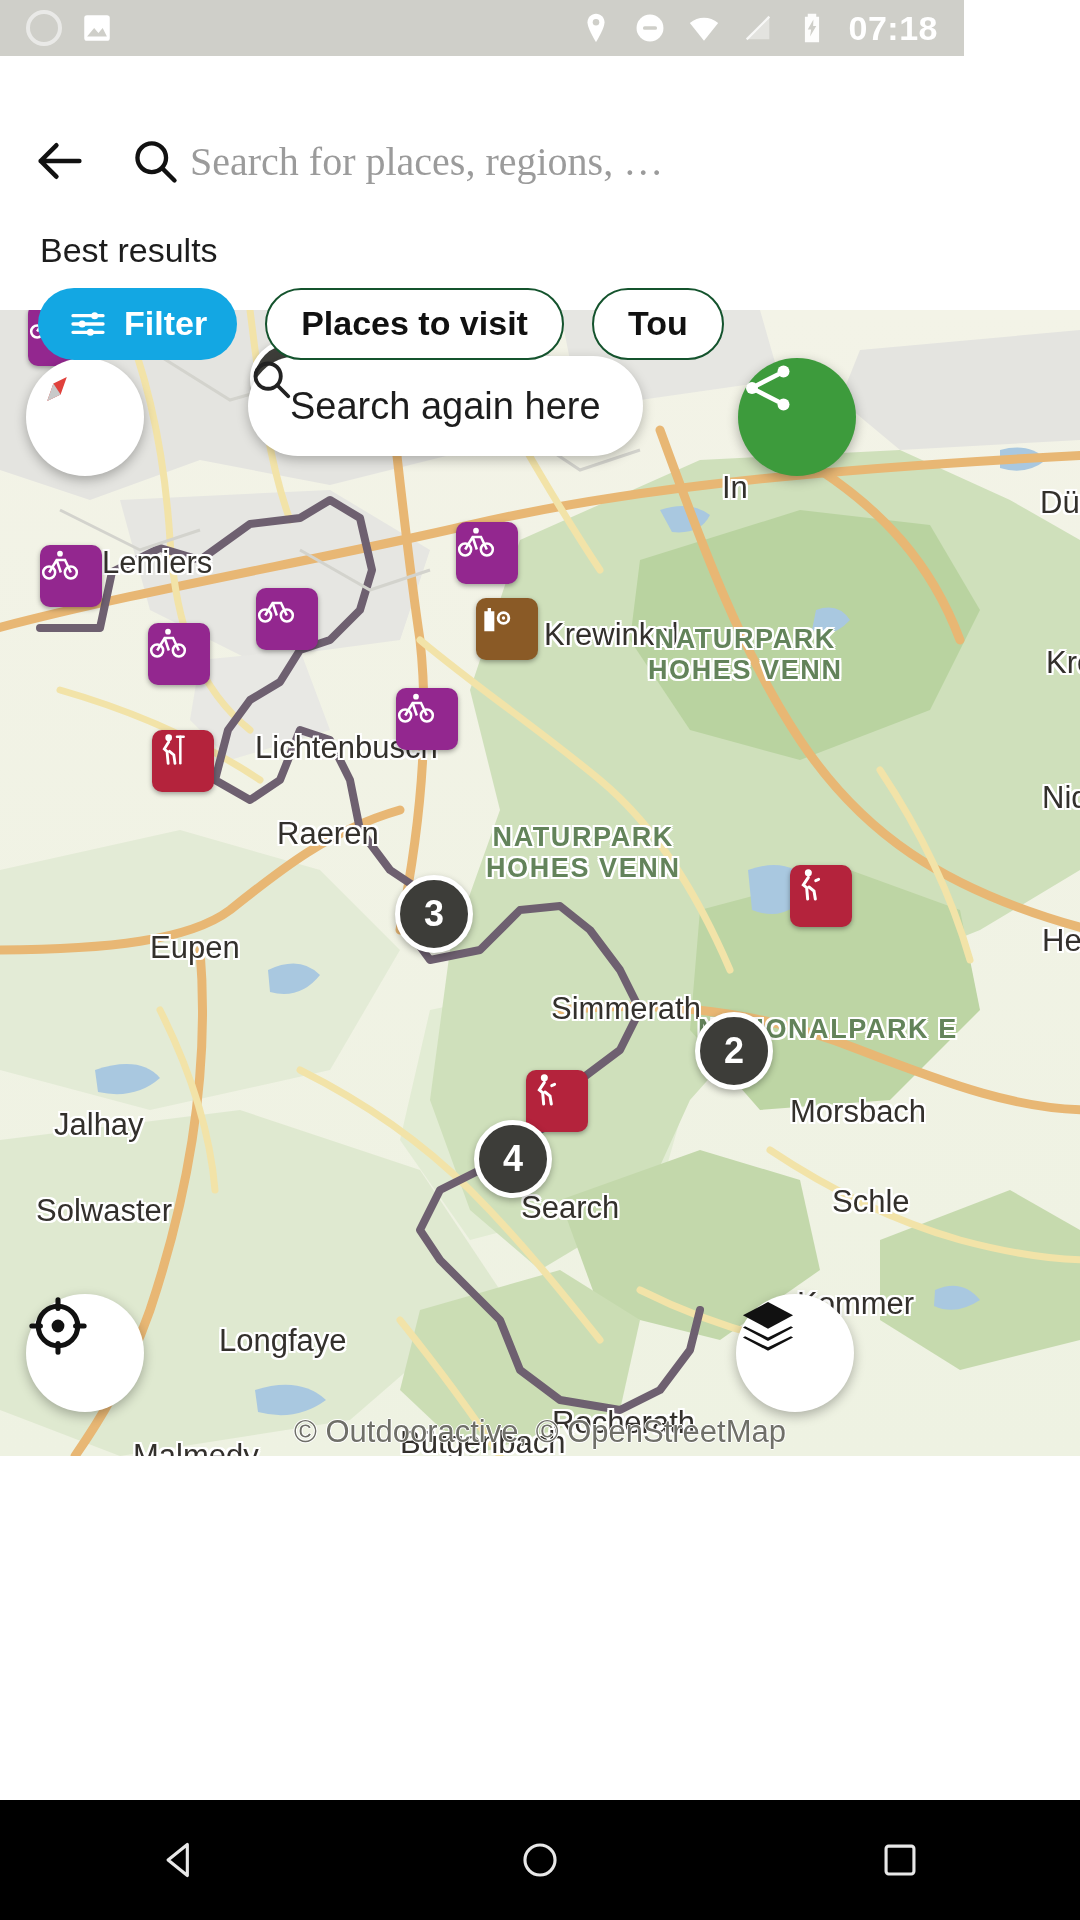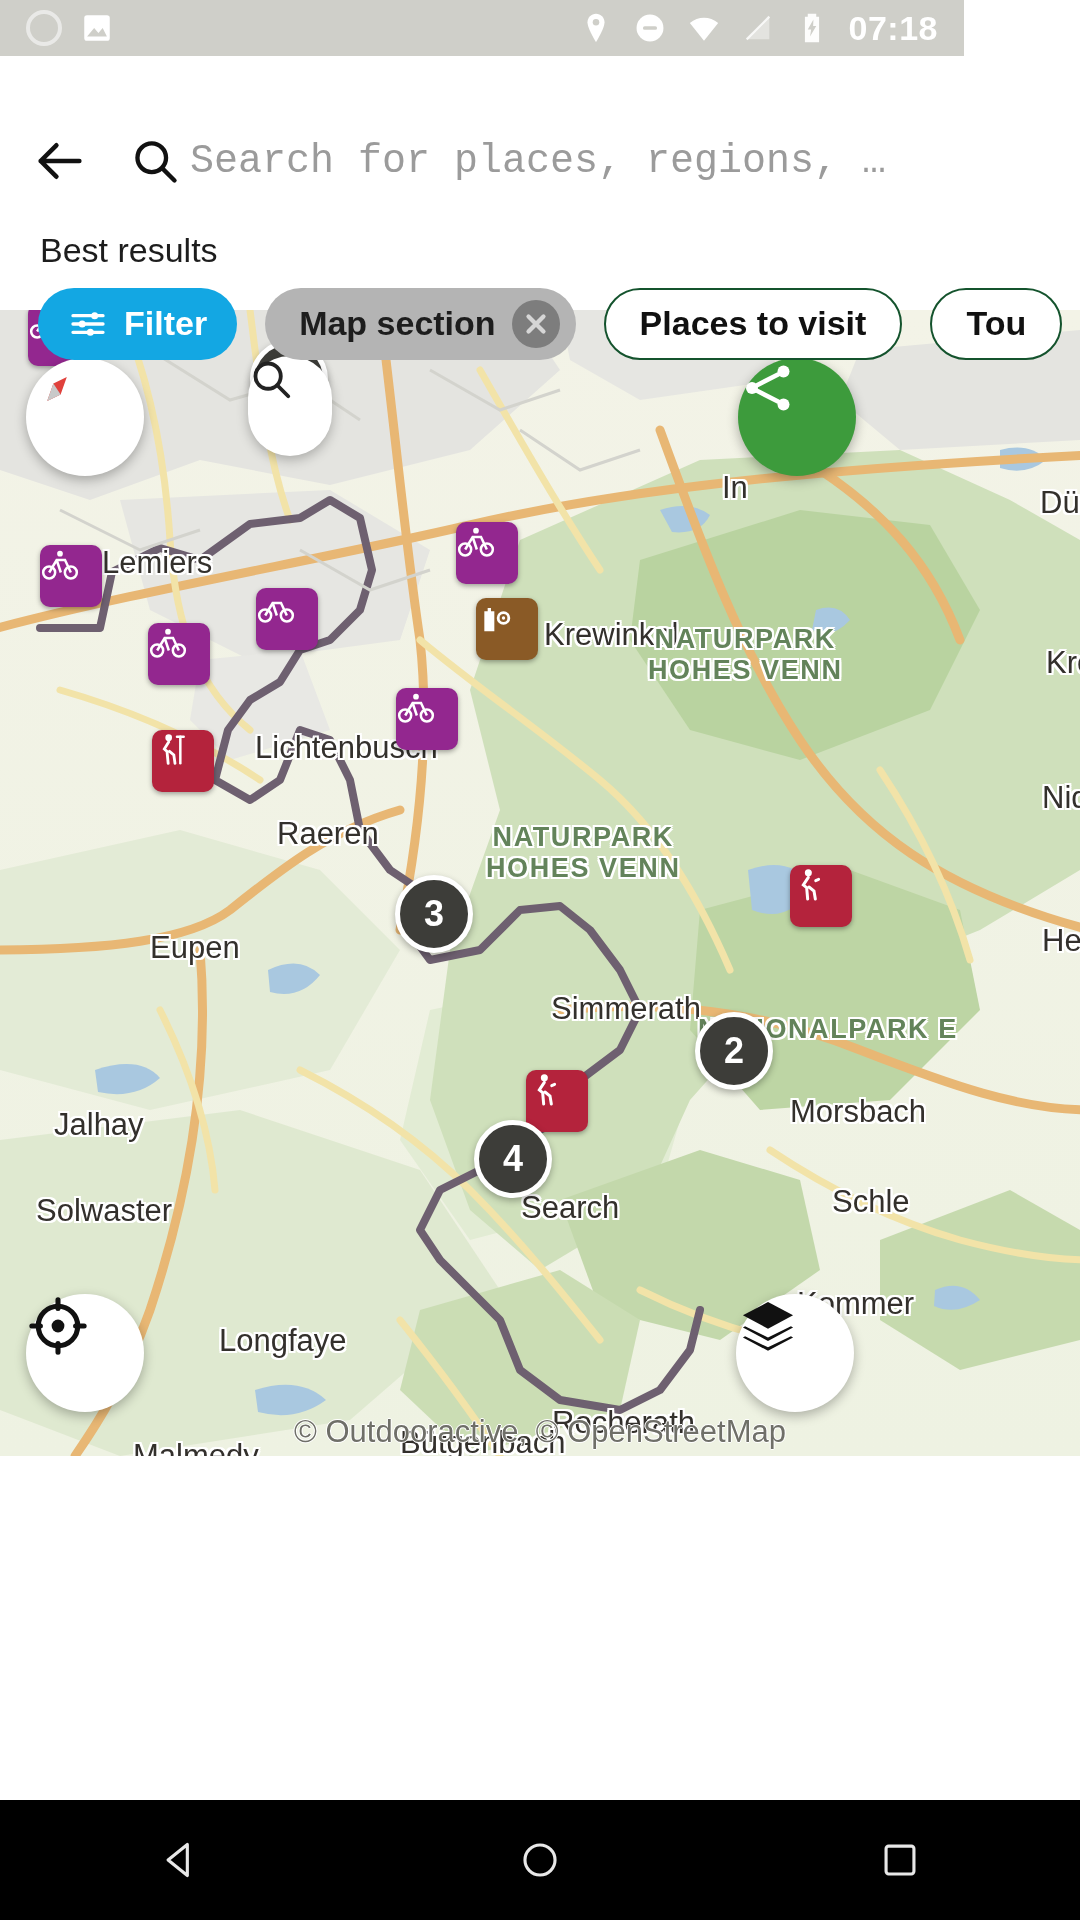--- a/index.html
+++ b/index.html
@@ -28,21 +28,21 @@
   
   .header{
     position:absolute; top:56px; left:0; width:1080px; height:254px;
     background:#fff; z-index:55;
   }
   .searchrow{ position:absolute; top:50px; left:0; width:1080px; height:110px; display:flex; align-items:center; }
   .back-btn{ width:120px; height:110px; display:flex; align-items:center; justify-content:center; }
   .search-glass{ width:70px; height:110px; display:flex; align-items:center; justify-content:center; }
   .search-input{
     flex:1; border:none; outline:none; background:transparent;
-    font-family:Liberation Mono, monospace;
+    font-family:Liberation Serif, serif;
     font-size:40px; color:#9b9b9b; padding-right:22px;
   }
   .search-input::placeholder{ color:#9b9b9b; opacity:1; }
 
   .best-results{
     position:absolute; top:175px; left:40px;
     font-size:34px; color:#1d1d1d;
   }
 
   
@@ -206,28 +206,20 @@
       <div class="chip chip-filter">
         <svg width="40" height="40" viewBox="0 0 24 24">
           <path d="M3 7h12M18 7h3M3 12h4M10 12h11M3 17h9M15 17h6" stroke="#fff" stroke-width="2" stroke-linecap="round" fill="none"></path>
           <circle cx="16" cy="7" r="2.1" fill="#fff"></circle>
           <circle cx="8.5" cy="12" r="2.1" fill="#fff"></circle>
           <circle cx="13.4" cy="17" r="2.1" fill="#fff"></circle>
         </svg>
         <span>Filter</span>
       </div>
 
-      <div class="chip chip-active">
-        <span>Map section</span>
-        <span class="chip-x">
-          <svg width="30" height="30" viewBox="0 0 24 24">
-            <path d="M6 6l12 12M18 6L6 18" stroke="#d6d6d6" stroke-width="3.4" stroke-linecap="round"></path>
-          </svg>
-        </span>
-      </div>
 
       <div class="chip chip-outline">
         <span>Places to visit</span>
       </div>
 
       <div class="chip chip-outline">
         <span>Tou</span>
       </div>
     </div>
   </div>
@@ -438,20 +430,21 @@
         <path d="M15.8 7.4L10.6 9.9 8.2 16.6 13.4 14.1z" fill="#e0413c"></path>
         <path d="M8.2 16.6L13.4 14.1 10.6 9.9z" fill="#c9c9c9"></path>
       </svg>
     </div>
 
     <div class="search-again" style="left:248px;top:46px">
       <svg width="46" height="46" viewBox="0 0 24 24">
         <circle cx="10.5" cy="10.5" r="6.6" stroke="#222" stroke-width="2" fill="none"></circle>
         <path d="M15.4 15.4L21 21" stroke="#222" stroke-width="2" stroke-linecap="round"></path>
       </svg>
+      <span>Search again here</span>
     </div>
 
     <div class="fab-green" style="left:738px;top:48px">
       <svg width="60" height="60" viewBox="0 0 24 24">
         <circle cx="18.2" cy="5.4" r="2.4" fill="#fff"></circle>
         <circle cx="5.6" cy="12" r="2.4" fill="#fff"></circle>
         <circle cx="18.2" cy="18.6" r="2.4" fill="#fff"></circle>
         <path d="M16 6.6L7.8 10.8M7.8 13.2L16 17.4" stroke="#fff" stroke-width="1.9" stroke-linecap="round"></path>
       </svg>
     </div>

